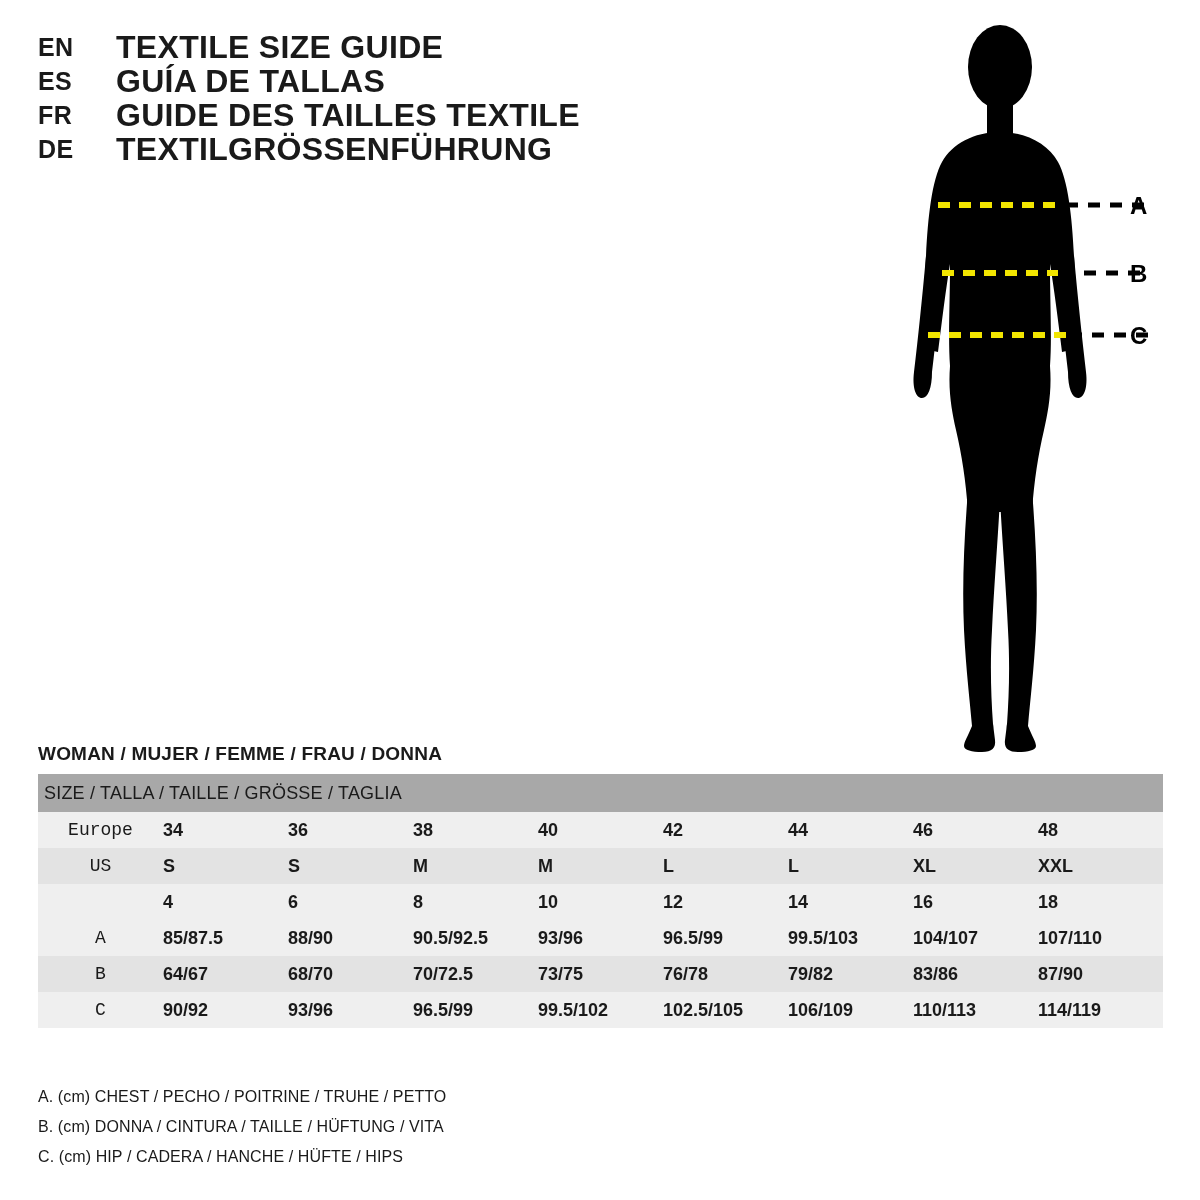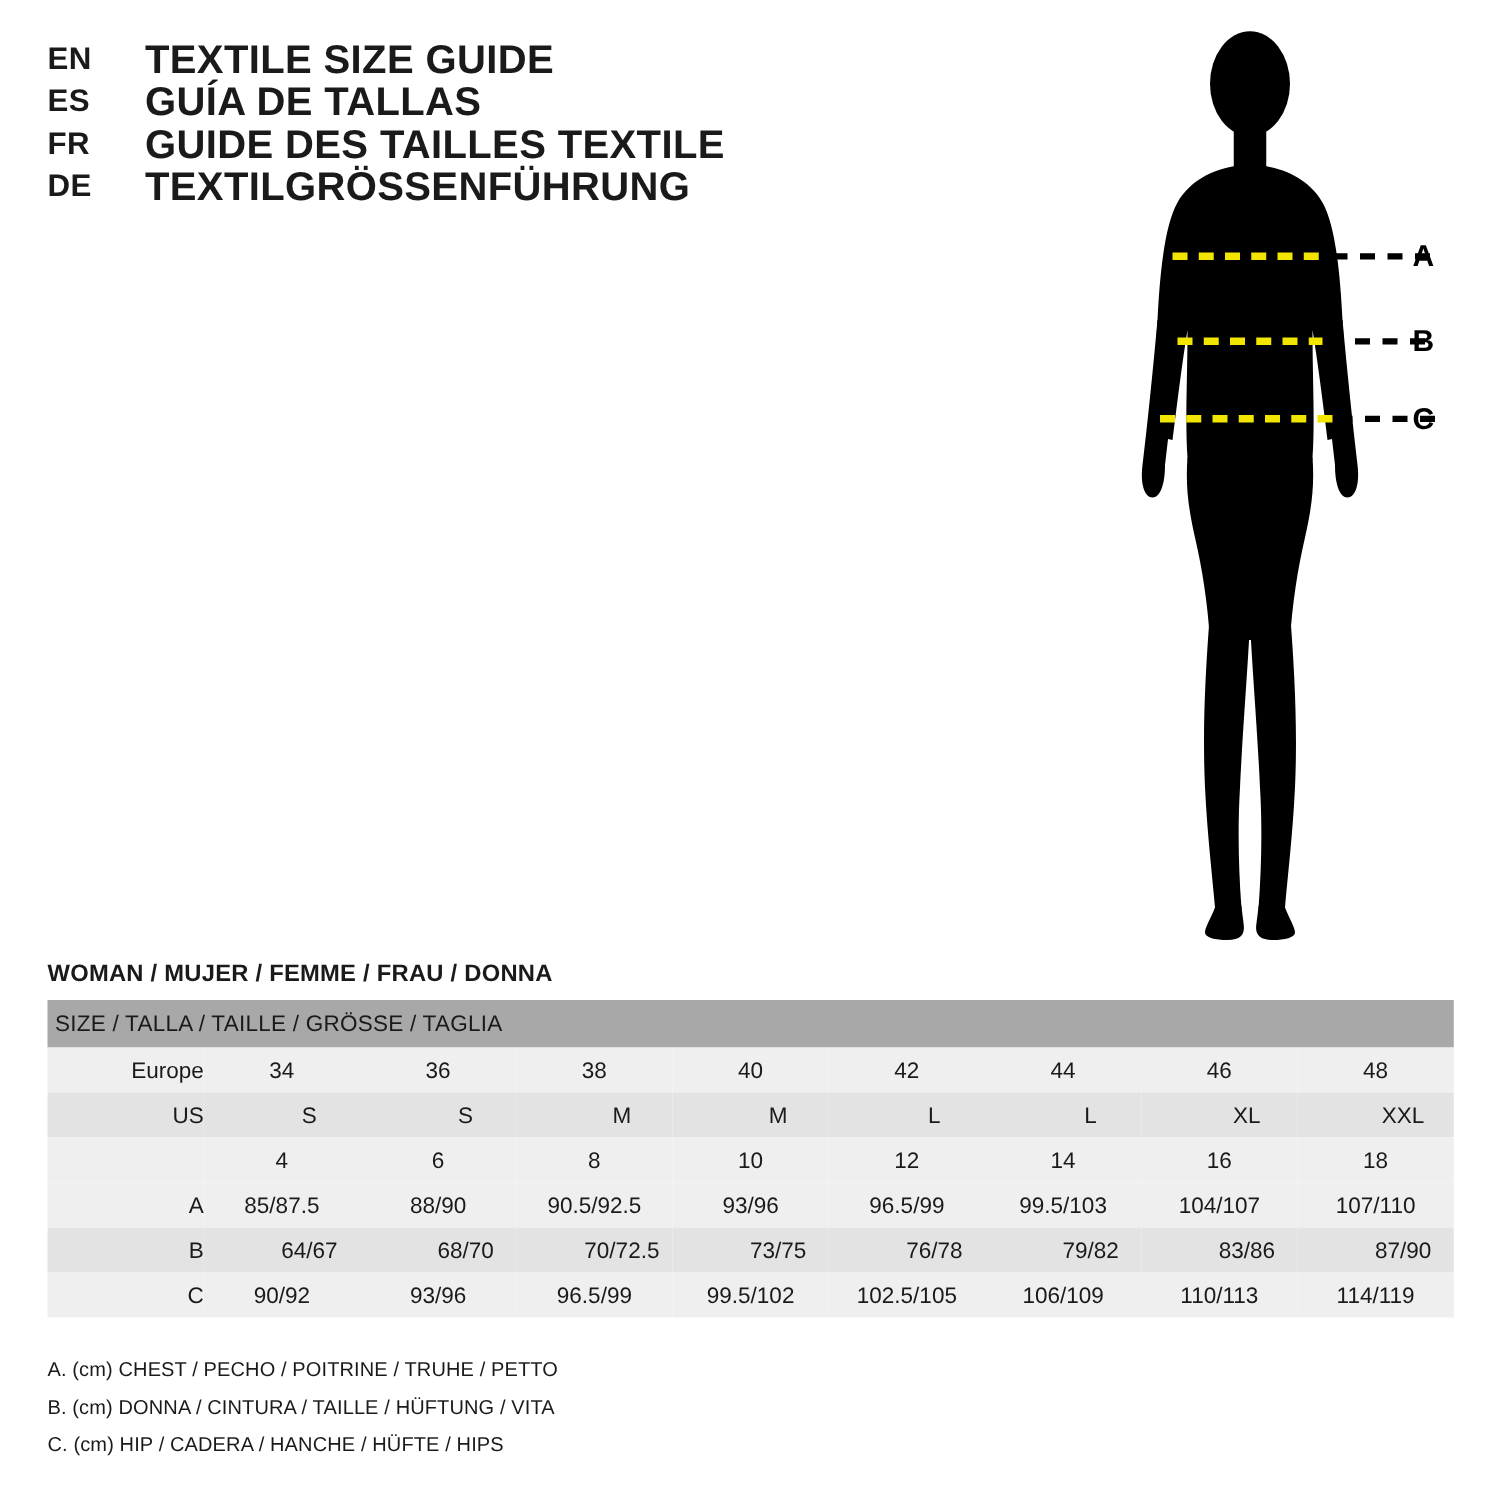--- a/index.html
+++ b/index.html
@@ -58,56 +58,57 @@
     position: absolute;
     font-size: 24px;
     font-weight: bold;
     color: #000;
   }
 
   
   #table-section {
     position: absolute;
     left: 38px;
-    top: 769px;
+    top: 743px;
     width: 1125px;
   }
   #woman-heading {
     font-size: 19px;
     font-weight: bold;
     letter-spacing: 0.2px;
     margin-bottom: 9px;
   }
   table.size-table {
     border-collapse: collapse;
     width: 1125px;
     table-layout: fixed;
   }
   table.size-table td {
     font-size: 18px;
     padding: 5px 0 5px 0;
     height: 26px;
   }
   td.rowlabel {
-    text-align: right;
+    text-align: center;
     padding-left: 6px;
     width: 185px;
+    font-family: Liberation Mono, monospace;
   }
   td.val {
-    text-align: center;
+    font-weight: bold;
   }
   tr.header-row td {
     background: #a8a8a8;
     font-size: 18px;
     font-weight: normal;
     padding: 6px 0 6px 6px;
     letter-spacing: 0.2px;
   }
   tr.light td { background: #efefef; }
-  tr.dark td { background: #e3e3e3; padding-left: 44px; }
+  tr.dark td { background: #e3e3e3; }
 
   
   #legend {
     position: absolute;
     left: 38px;
     top: 1088px;
     width: 700px;
   }
   .legend-line {
     font-size: 16px;

